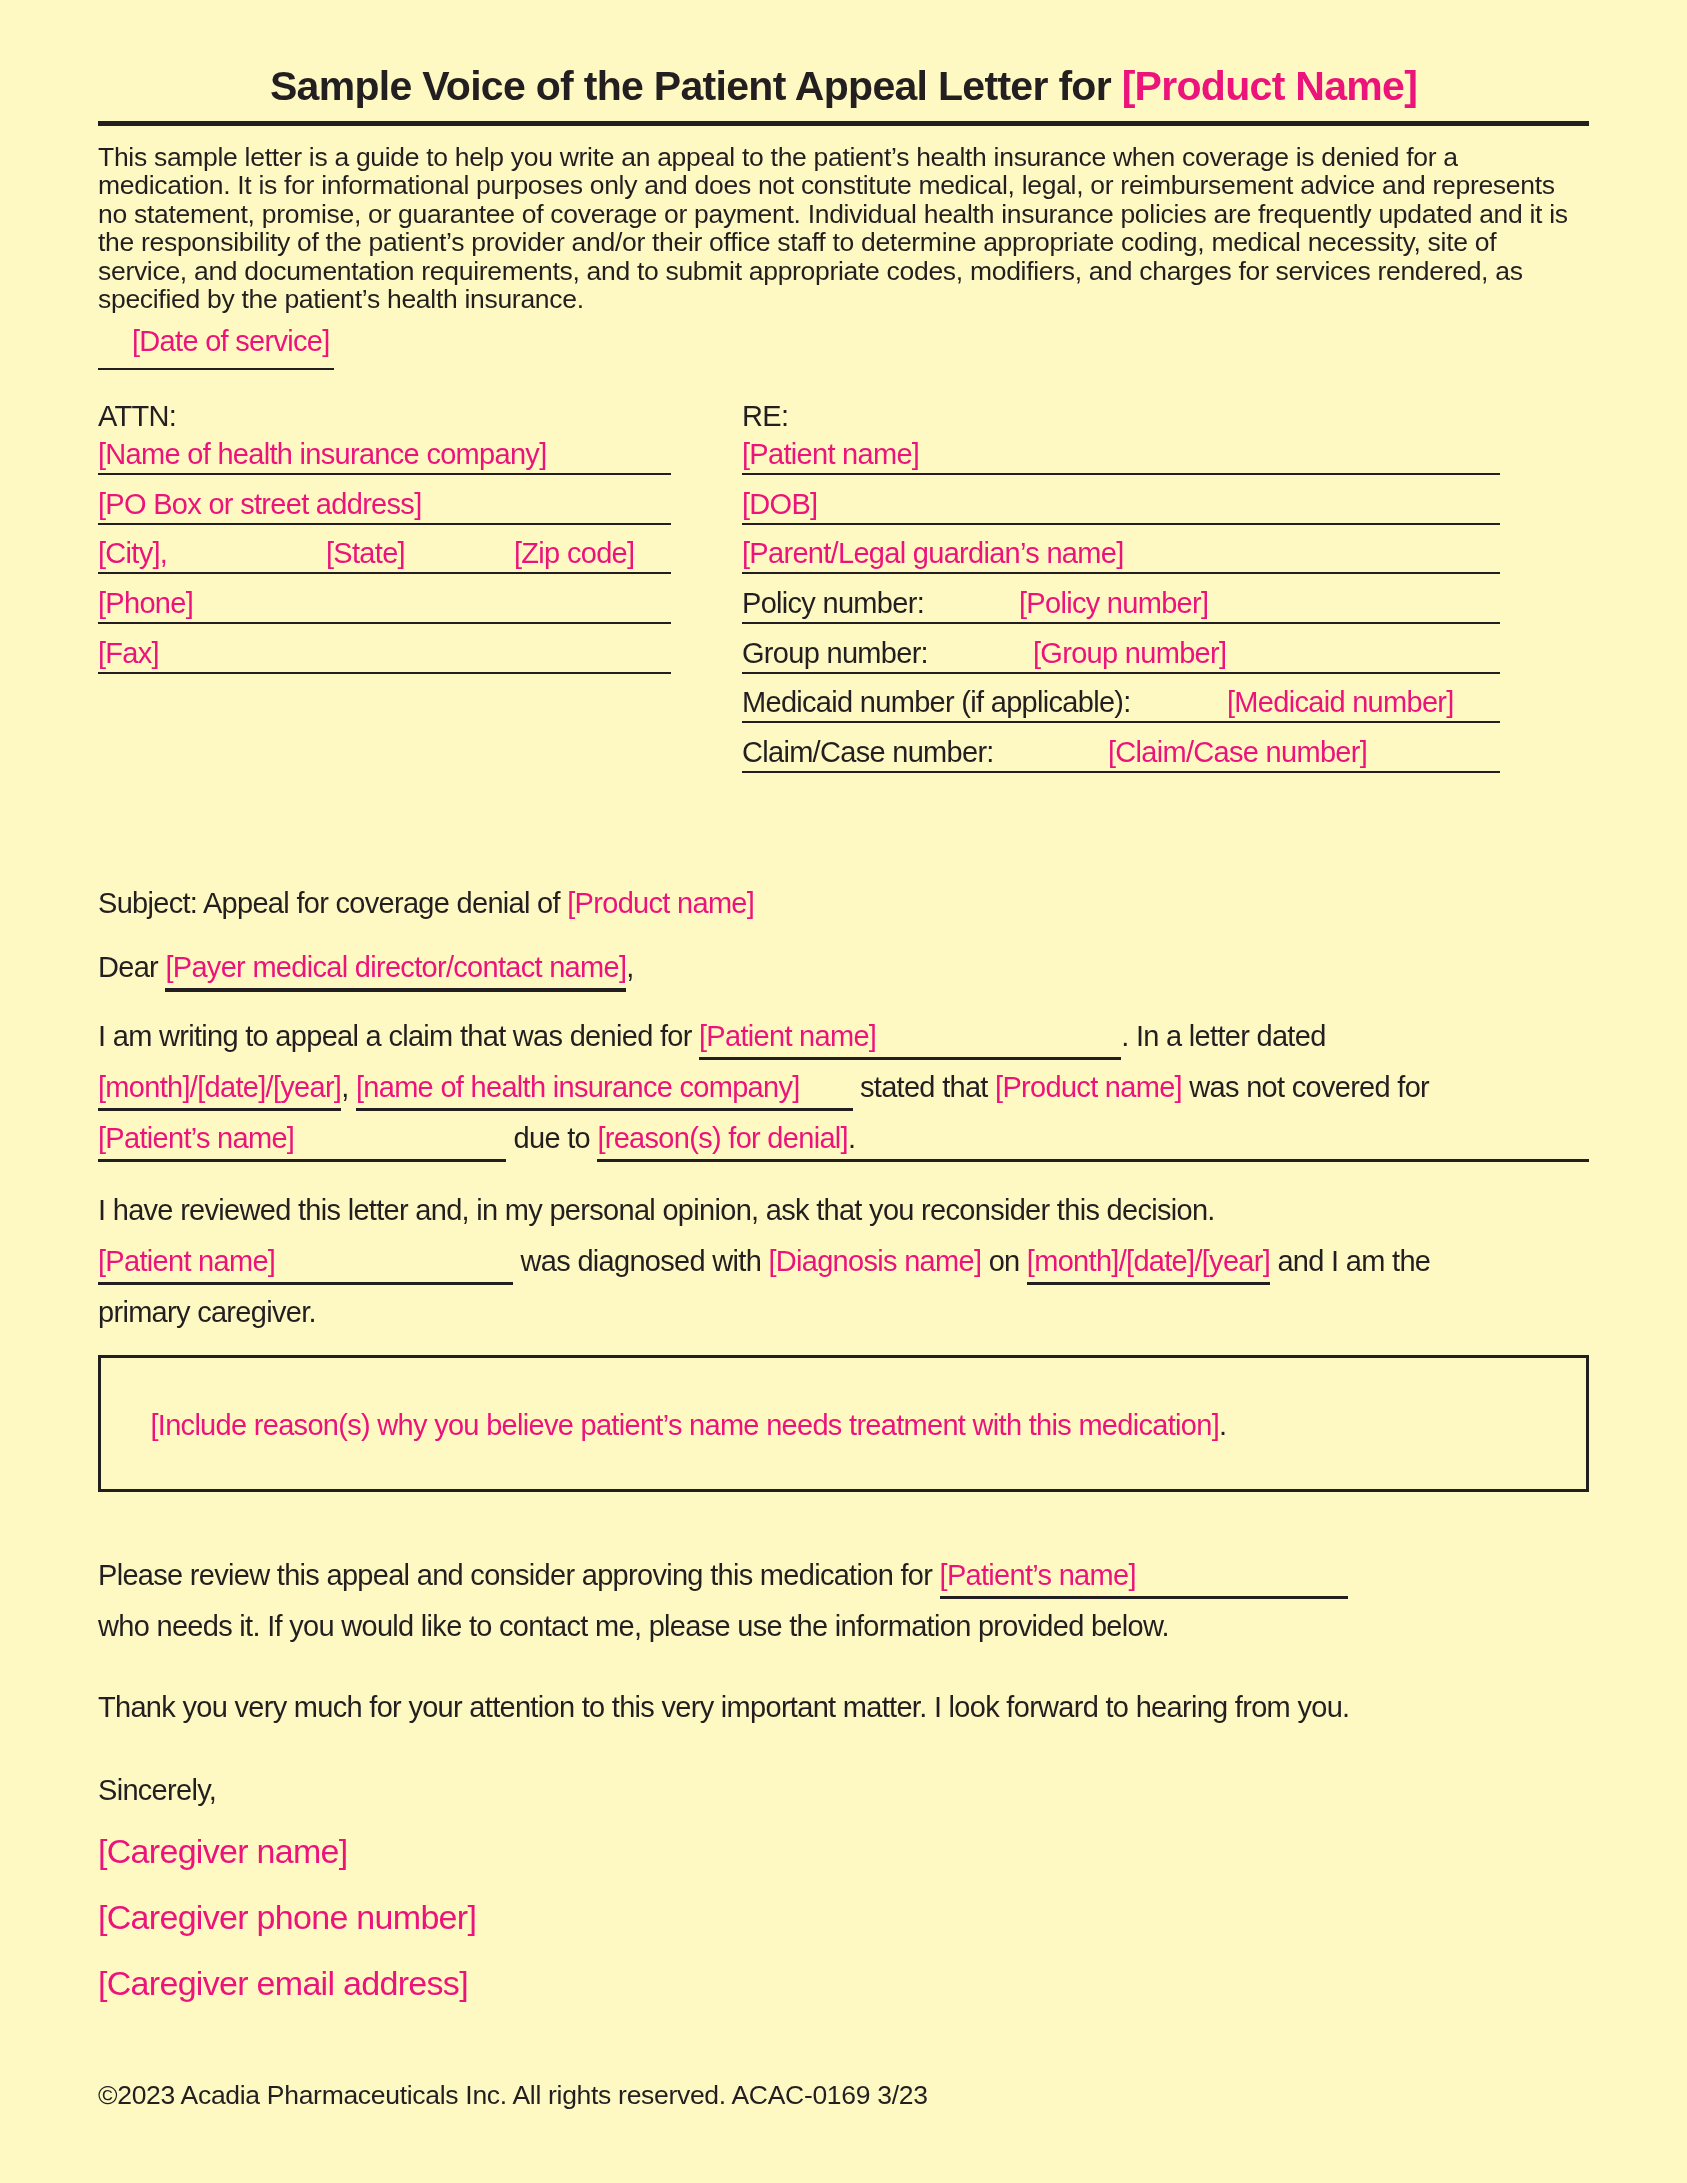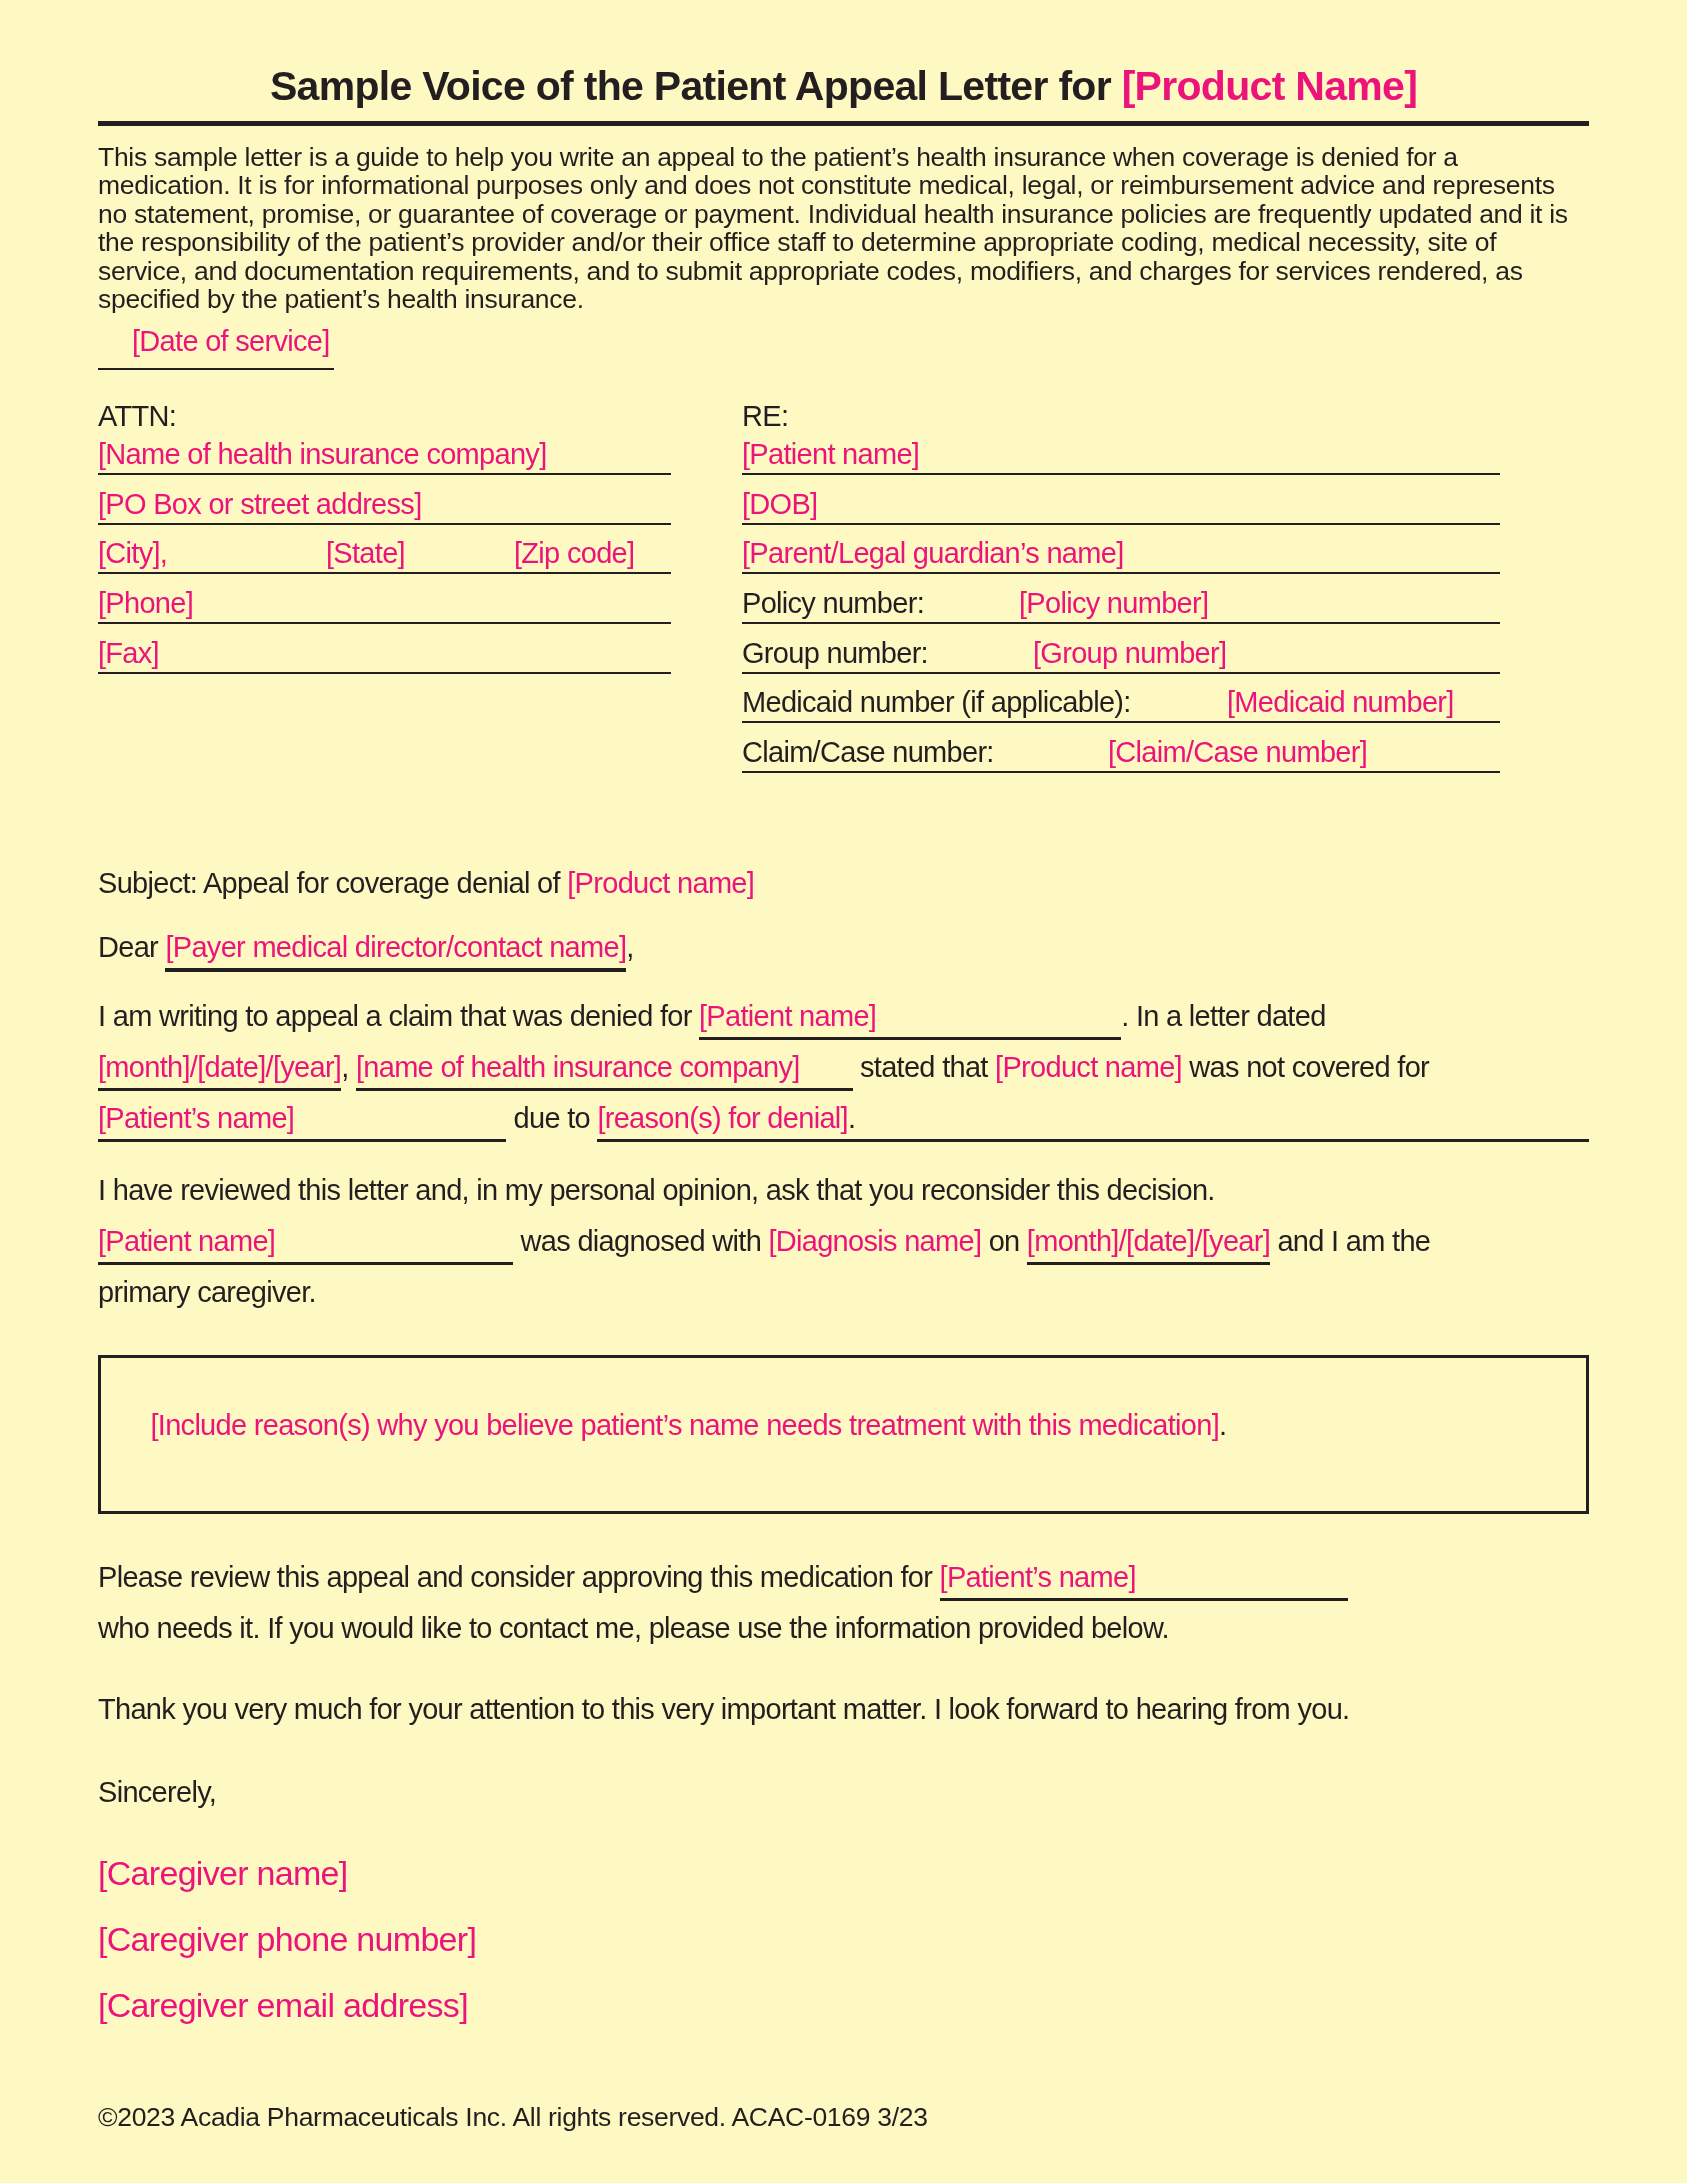--- a/index.html
+++ b/index.html
@@ -20,30 +20,30 @@
   .col-label{font-size:29px;line-height:33px;height:38px;letter-spacing:-0.7px;}
   .frow{
     position:relative;height:35px;border-bottom:2.6px solid #231f20;margin-bottom:12.6px;
     font-size:29px;line-height:33px;white-space:nowrap;letter-spacing:-0.7px;
   }
   .frow:last-child{margin-bottom:0;}
   .abs{position:absolute;top:0;}
   
   .bl{display:flex;align-items:baseline;font-size:29px;line-height:34px;height:51px;
       white-space:pre;letter-spacing:-0.7px;}
-  .bl>span{flex:0 0 auto;}
+  .bl>span{flex:0 0 auto;margin-top:20px;}
   .uw{border-bottom:3.3px solid #231f20;padding-bottom:4.6px;}
   .uw-thick{border-bottom-width:4.6px;}
   .grow{flex:1 1 auto !important;}
   .subject{margin-top:93px;height:35px;}
   .dear{margin-top:29px;height:44px;}
   .para{margin-top:25px;}
   .para-2{margin-top:21px;}
   .reason-box{
-    margin-top:29px;border:3.3px solid #231f20;height:159px;box-sizing:border-box;
+    margin-top:29px;border:3.3px solid #231f20;height:137px;box-sizing:border-box;
     padding:16px 20px;font-size:29px;line-height:34px;letter-spacing:-0.7px;white-space:pre;
   }
   .p3{margin-top:46px;}
   .p4{margin-top:30px;text-align:right;}
   .closing{margin-top:32px;}
   .cg-line{margin-top:30px;font-size:34px;line-height:34px;height:36px;letter-spacing:-0.7px;}
   .footer{margin-top:78px;font-size:26.5px;letter-spacing:-0.3px;}
 </style>
 </head>
 <body>

